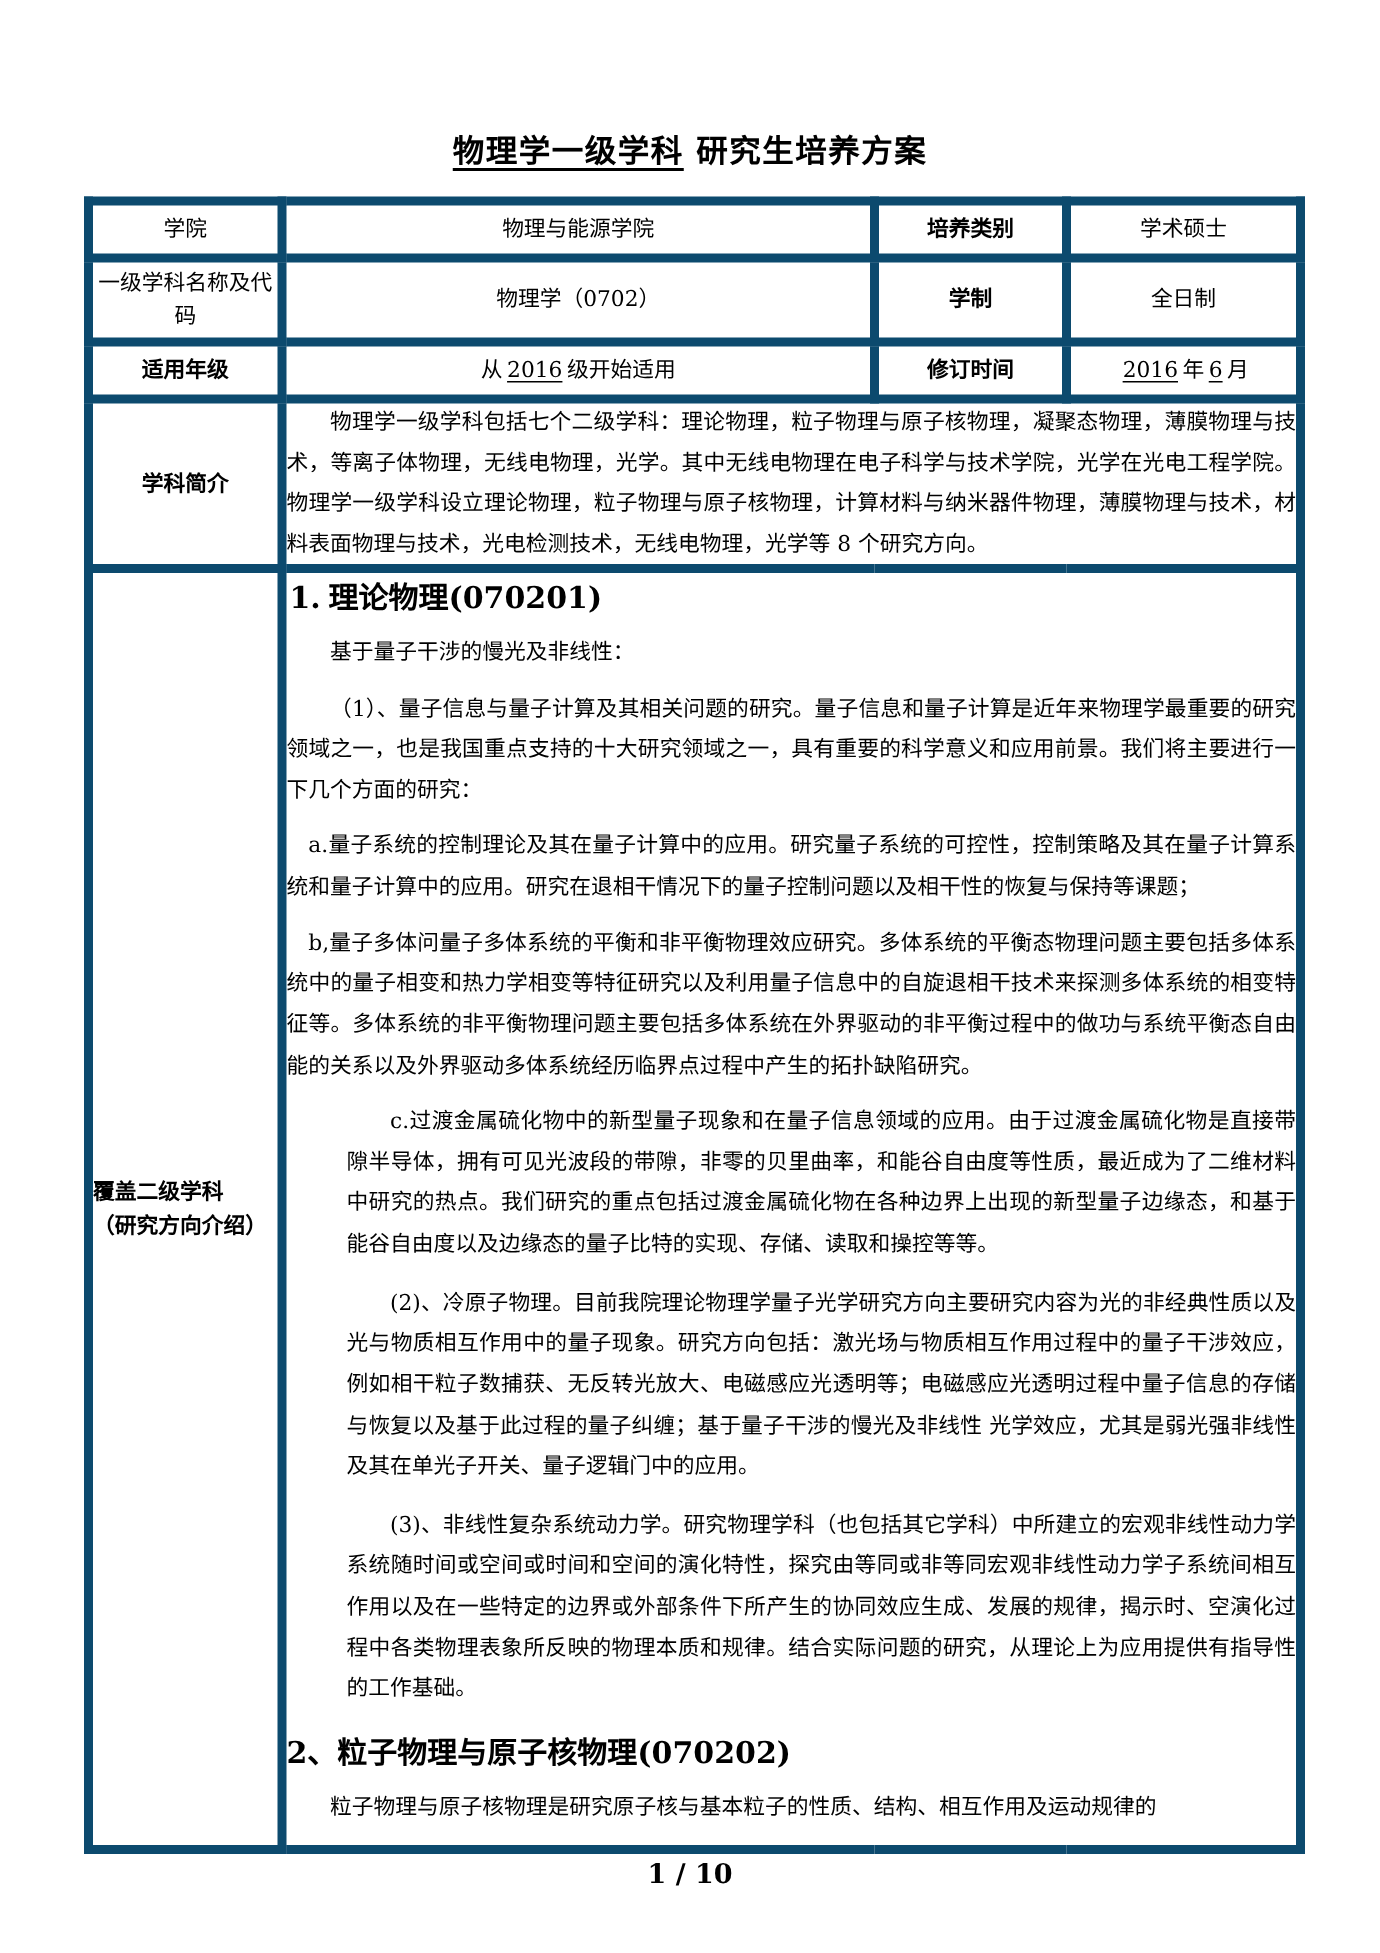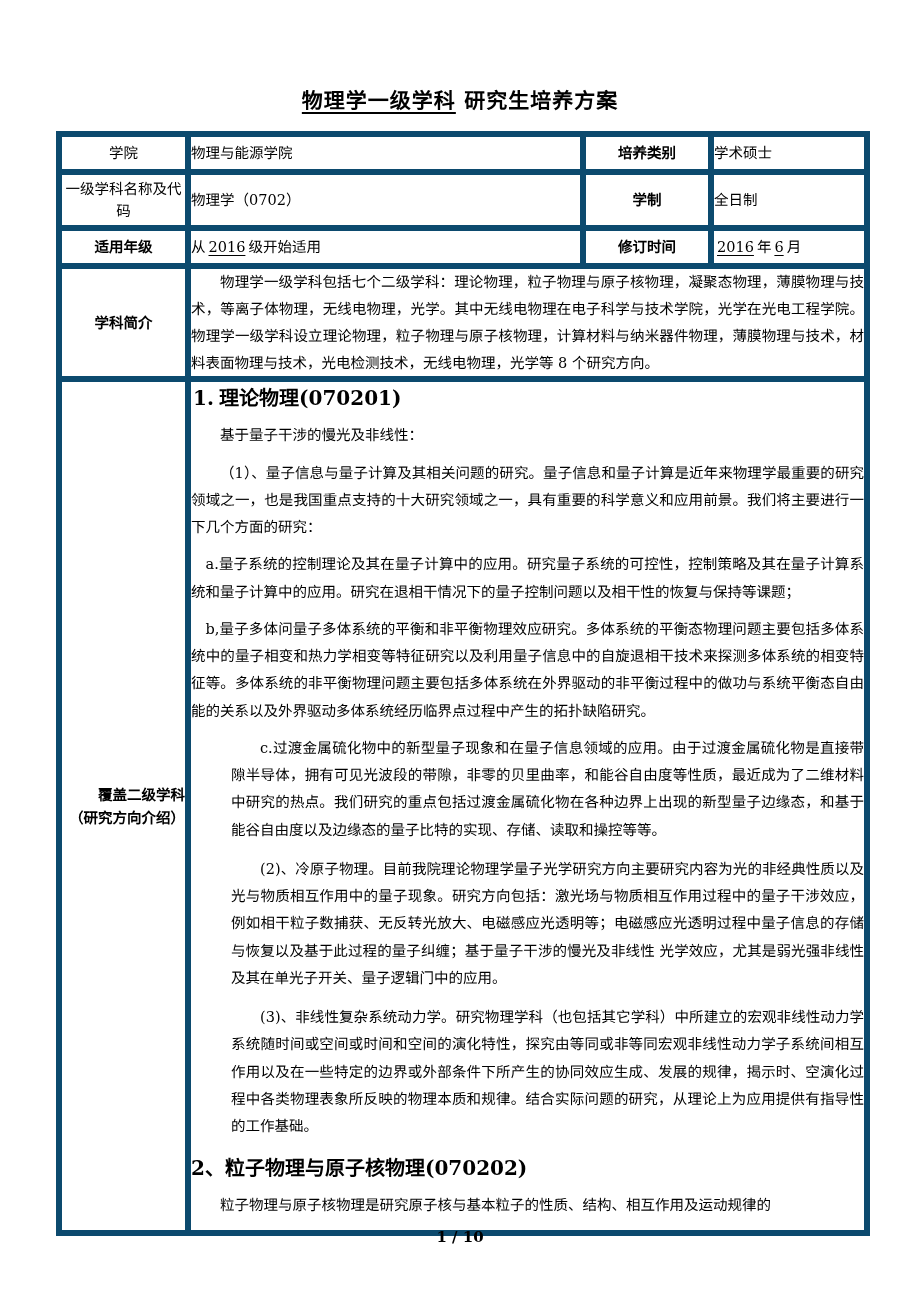--- a/index.html
+++ b/index.html
@@ -67,20 +67,21 @@
     padding: 6px 4px;
   }
   .cell-lbl-norm {
     text-align: center;
     font-weight: normal;
     font-size: 15px;
     line-height: 1.55;
     padding: 6px 4px;
   }
   .cell-val {
+    text-align: center;
     font-size: 15px;
     line-height: 1.55;
     padding: 6px 6px;
   }
   .row-h1 td { height: 32px; }
   .row-h2 td { height: 50px; }
   .row-h3 td { height: 32px; }
 
   .ul { text-decoration: underline; text-underline-offset: 3px; }
   .ul-pad { display: inline-block; padding: 0 3px; }
@@ -114,36 +115,36 @@
     font-size: 20px;
     font-weight: bold;
     text-indent: 0;
     line-height: 1.6;
   }
   .cell-body h4.numdot { padding-left: 2px; }
   .cell-body h4 .numlead { display: inline-block; min-width: 26px; }
   .cell-body .tight { margin-bottom: 12px; margin-left: 40px; }
 
   .sidelabel {
-    text-align: right;
+    text-align: left;
     font-weight: bold;
     font-size: 15px;
     line-height: 1.6;
     vertical-align: middle;
     padding: 4px 2px;
   }
 
   
   .footer {
     position: absolute;
     left: 0;
     right: 0;
-    bottom: 56px;
-    text-align: center;
-    font-size: 15px;
+    bottom: 42px;
+    text-align: center;
+    font-size: 18px;
     font-weight: bold;
     font-family: "DejaVu Serif", "Liberation Serif", serif;
   }
 </style>
 </head>
 <body>
 
 <div class="page">
 
   <div class="doc-title">

